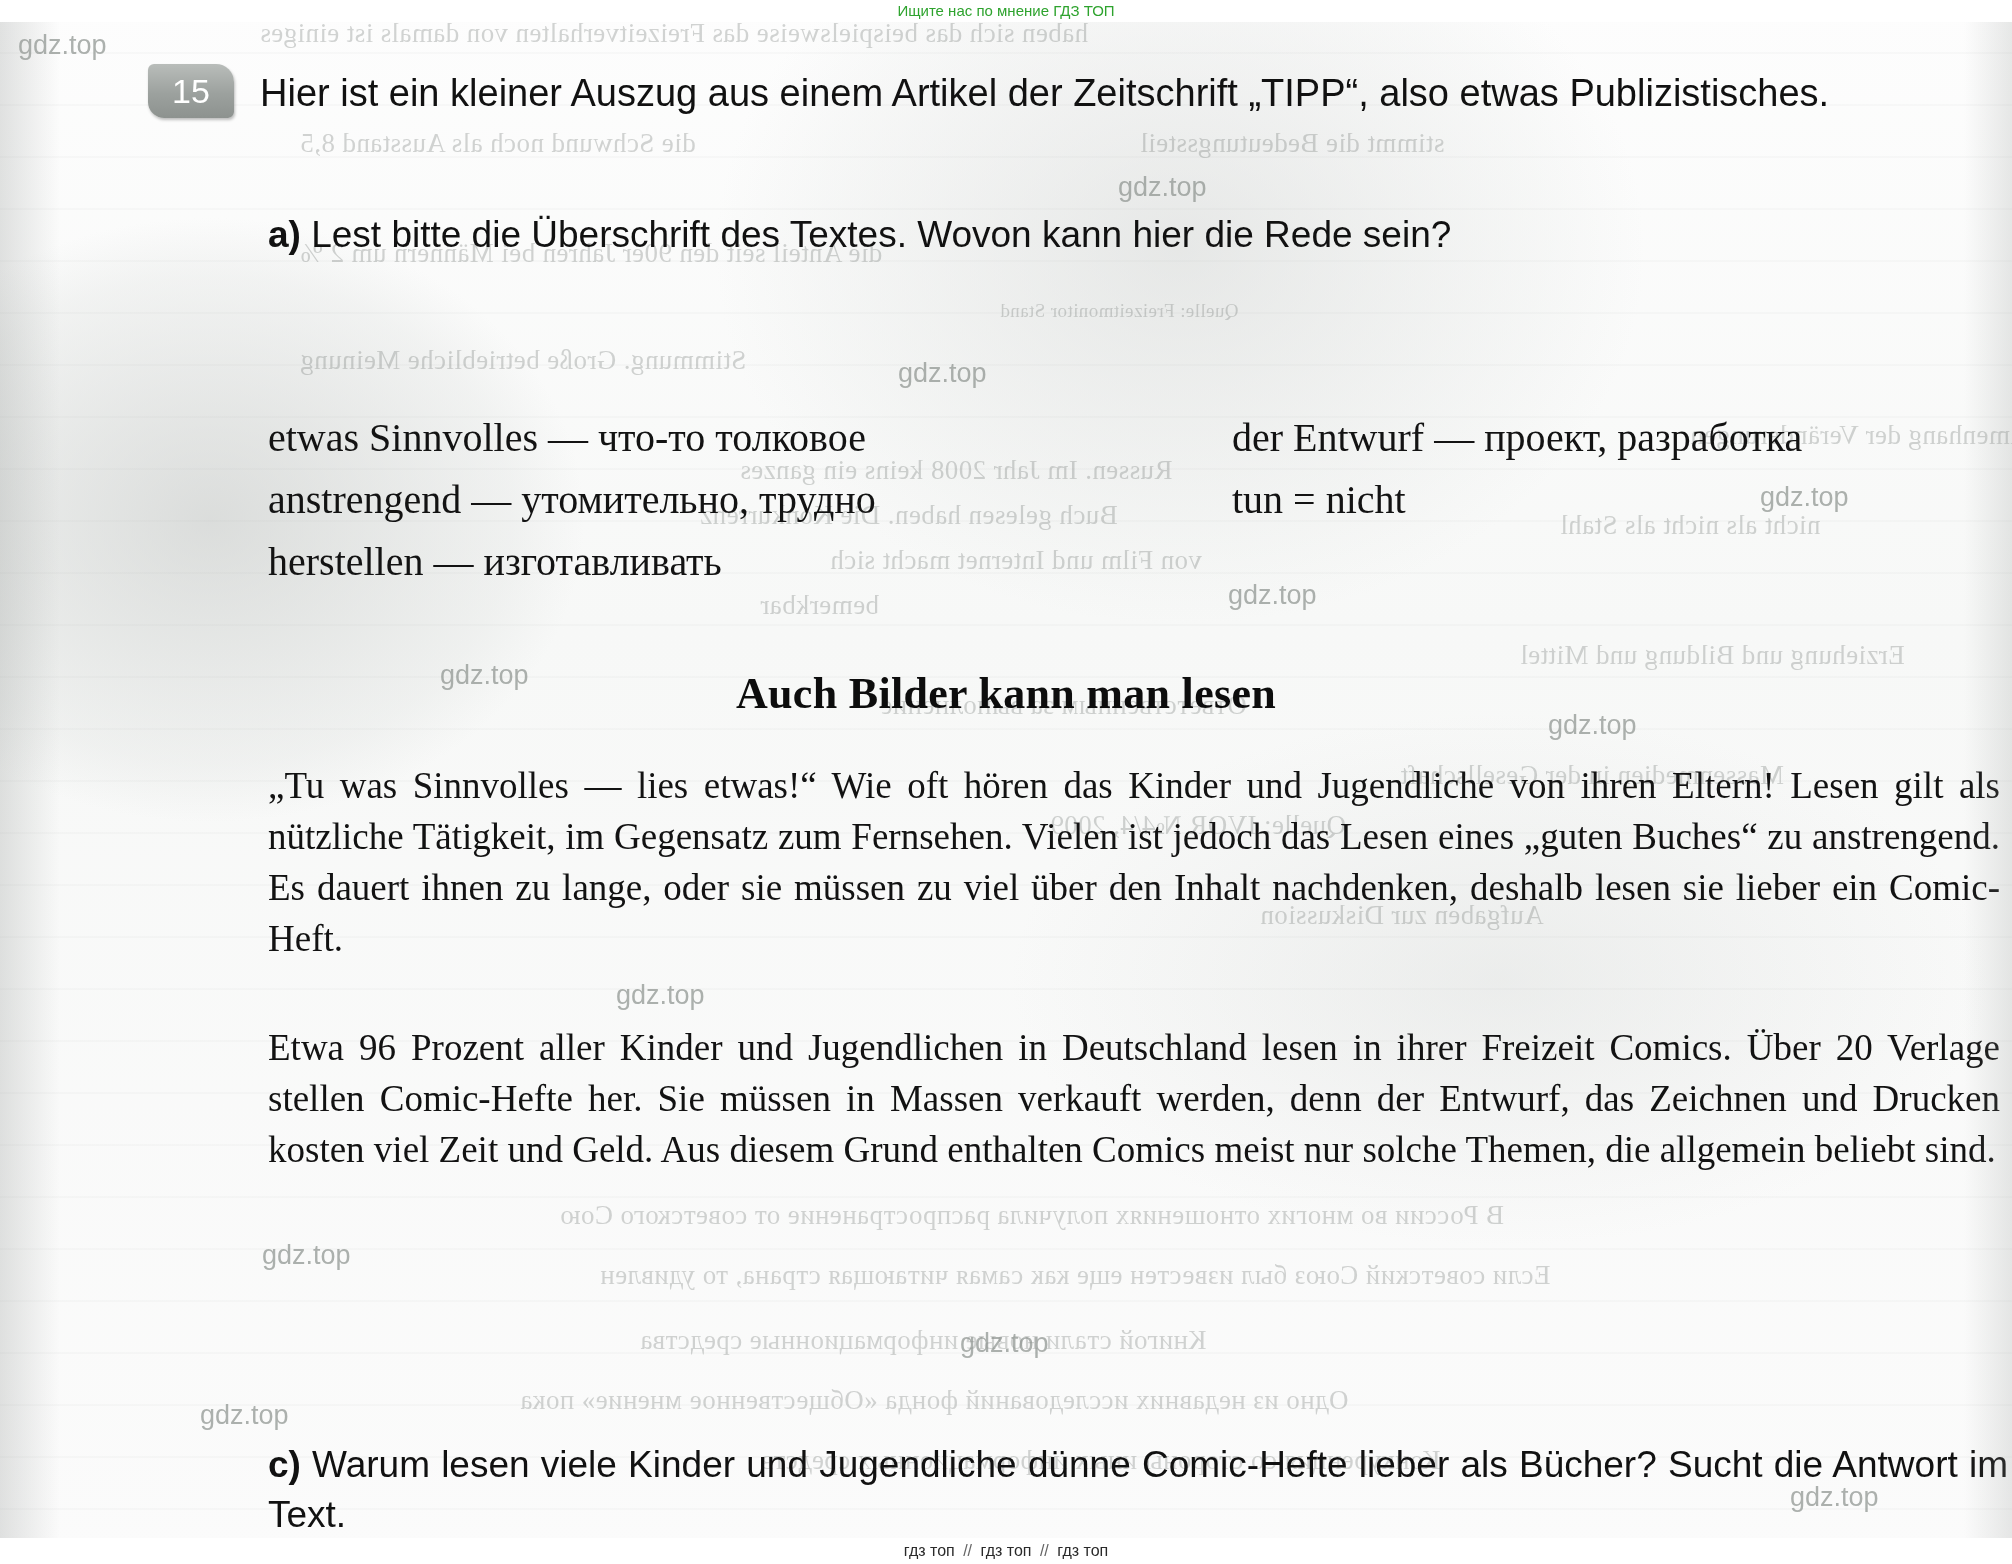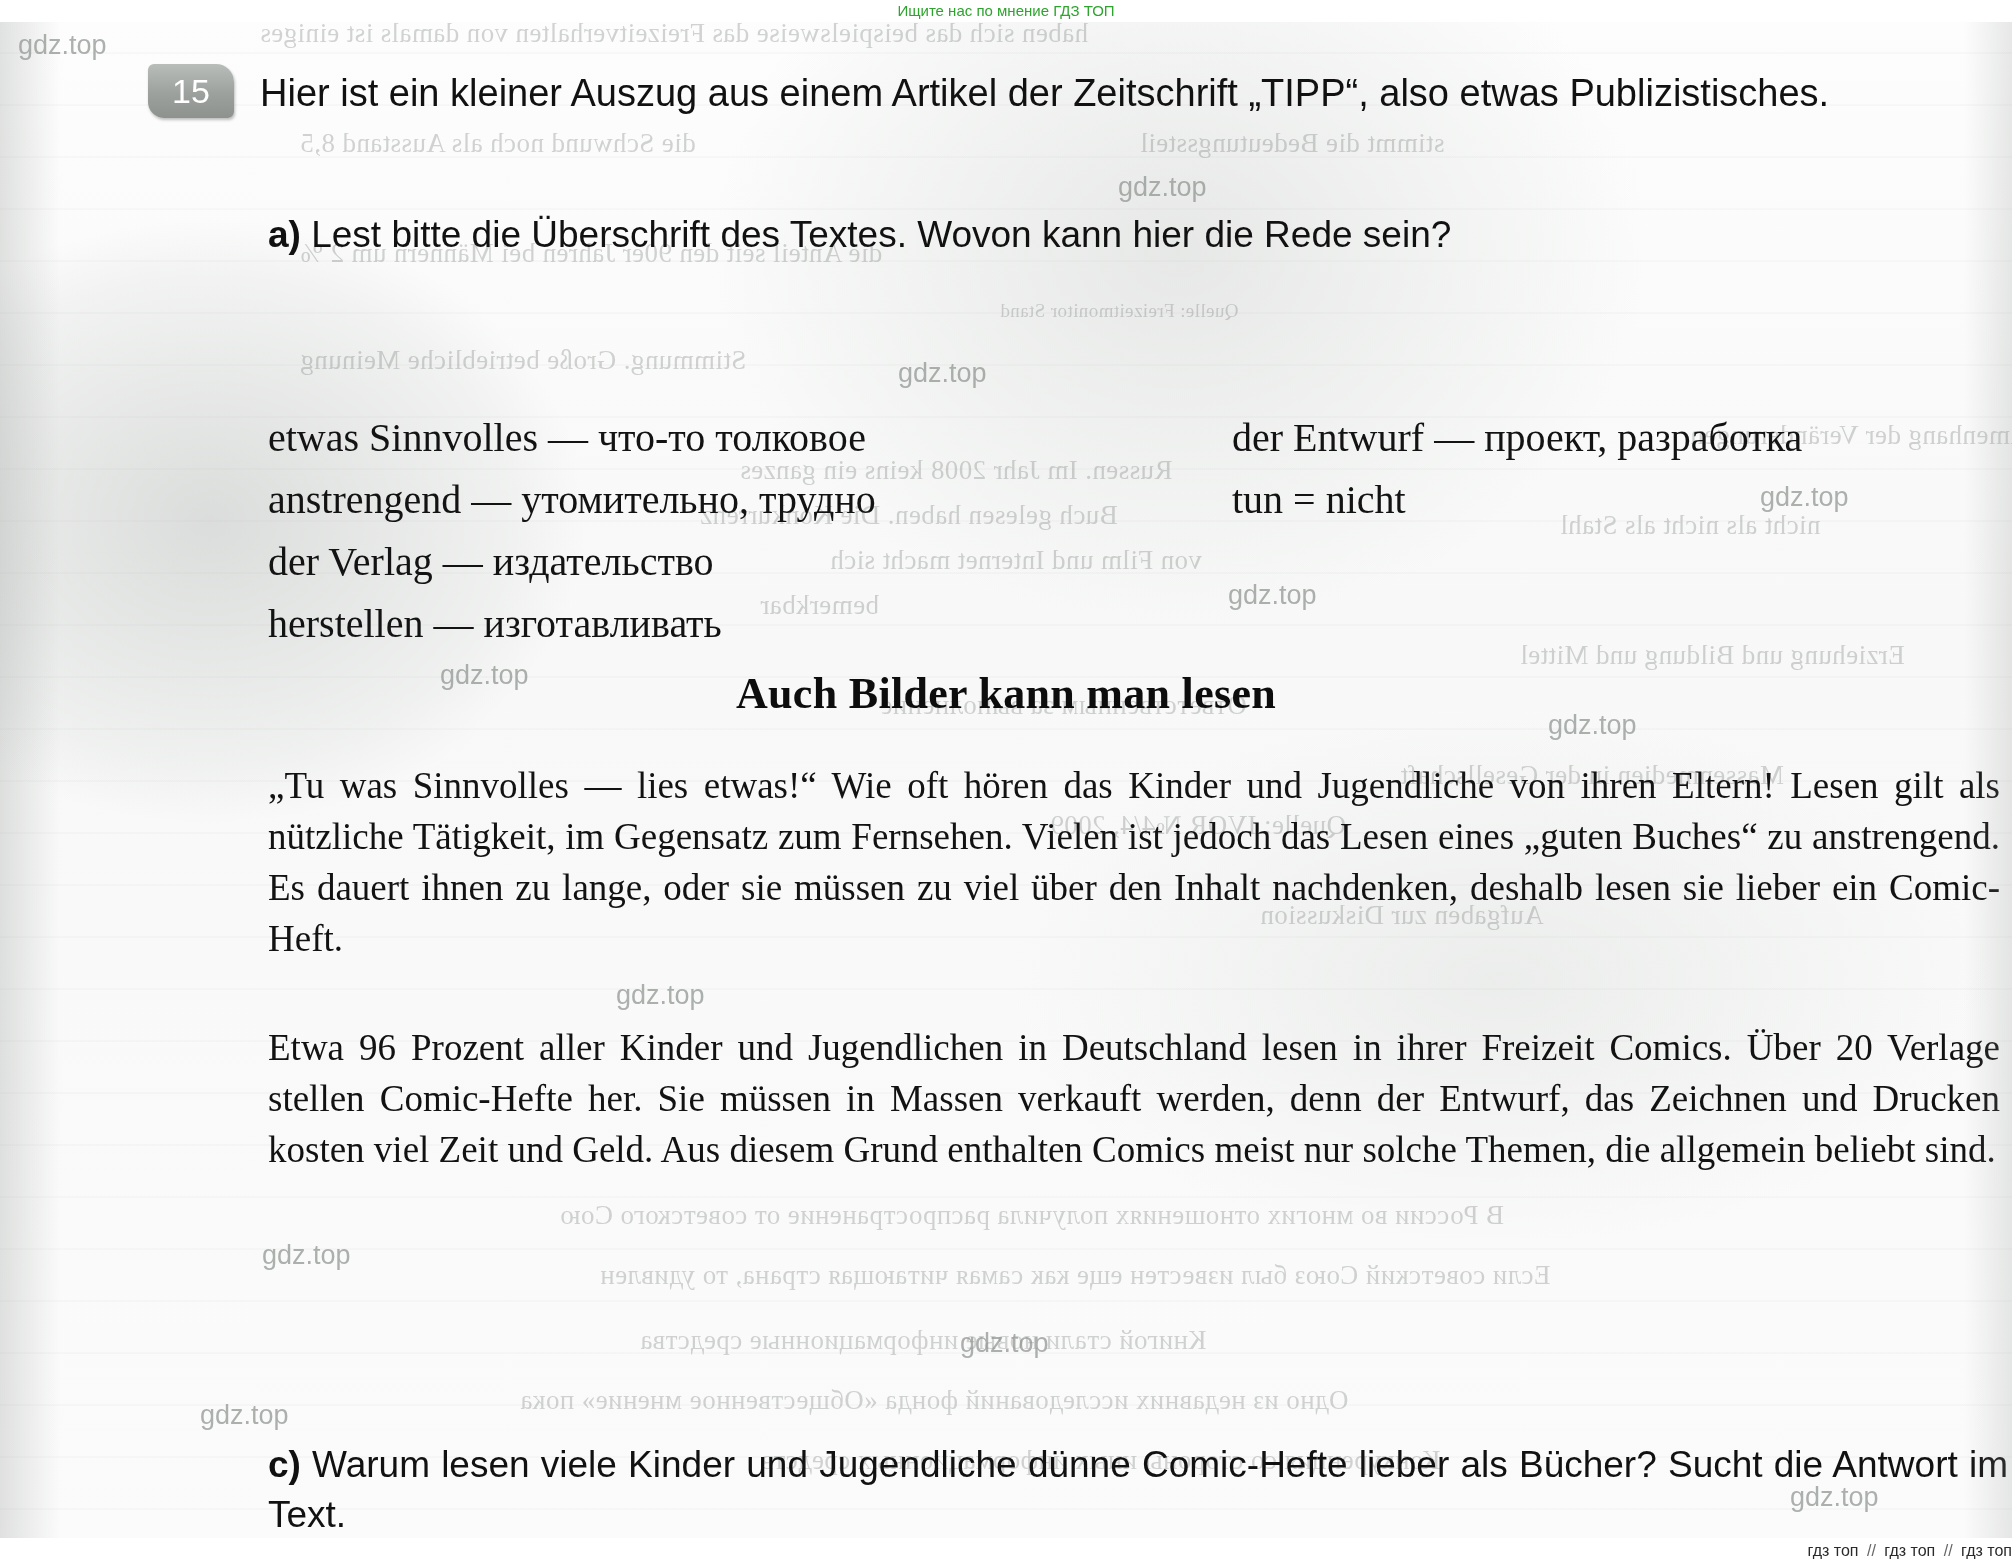--- a/index.html
+++ b/index.html
@@ -74,21 +74,21 @@
     font-size: 15px;
     color: #2ea32e;
     background: #ffffff;
     z-index: 30;
   }
   #bottom-banner {
     position: absolute;
     bottom: 0; left: 0; right: 0;
     height: 26px;
     line-height: 26px;
-    text-align: right;
+    text-align: center;
     font-family: "Liberation Sans", sans-serif;
     font-size: 16px;
     color: #2a2a2a;
     background: #ffffff;
     z-index: 30;
   }
   #bottom-banner .sep { color: #666; padding: 0 4px; }
 
   
   #content {
@@ -237,21 +237,20 @@
   <div class="intro">Hier ist ein kleiner Auszug aus einem Artikel der Zeitschrift „TIPP“, also etwas Publizistisches.</div>
 
   <div class="task" id="task-a">
     <b>a)</b><span> Lest bitte die Überschrift des Textes. Wovon kann hier die Rede sein?</span>
   </div>
 
 
   <div class="vocab" id="vocab-left">
     <div>etwas Sinnvolles — что-то толковое</div>
     <div>anstrengend — утомительно, трудно</div>
-    <div>der Verlag — издательство</div>
     <div>herstellen — изготавливать</div>
   </div>
 
   <div class="vocab" id="vocab-right">
     <div>der Entwurf — проект, разработка</div>
     <div>tun = nicht</div>
   </div>
 
   <div class="headline">Auch Bilder kann man lesen</div>
 

